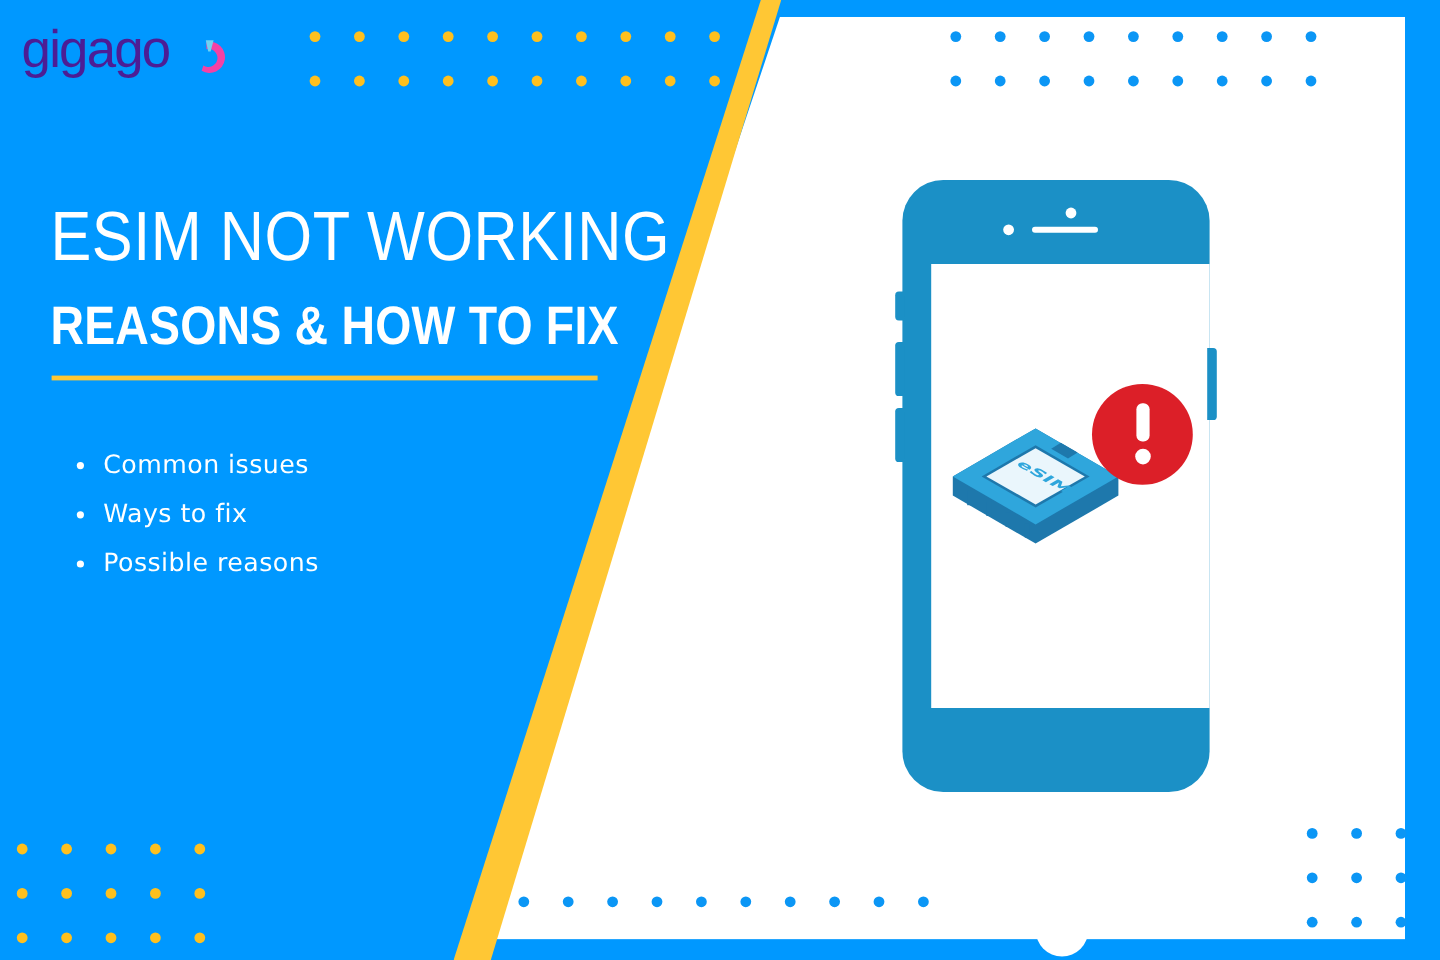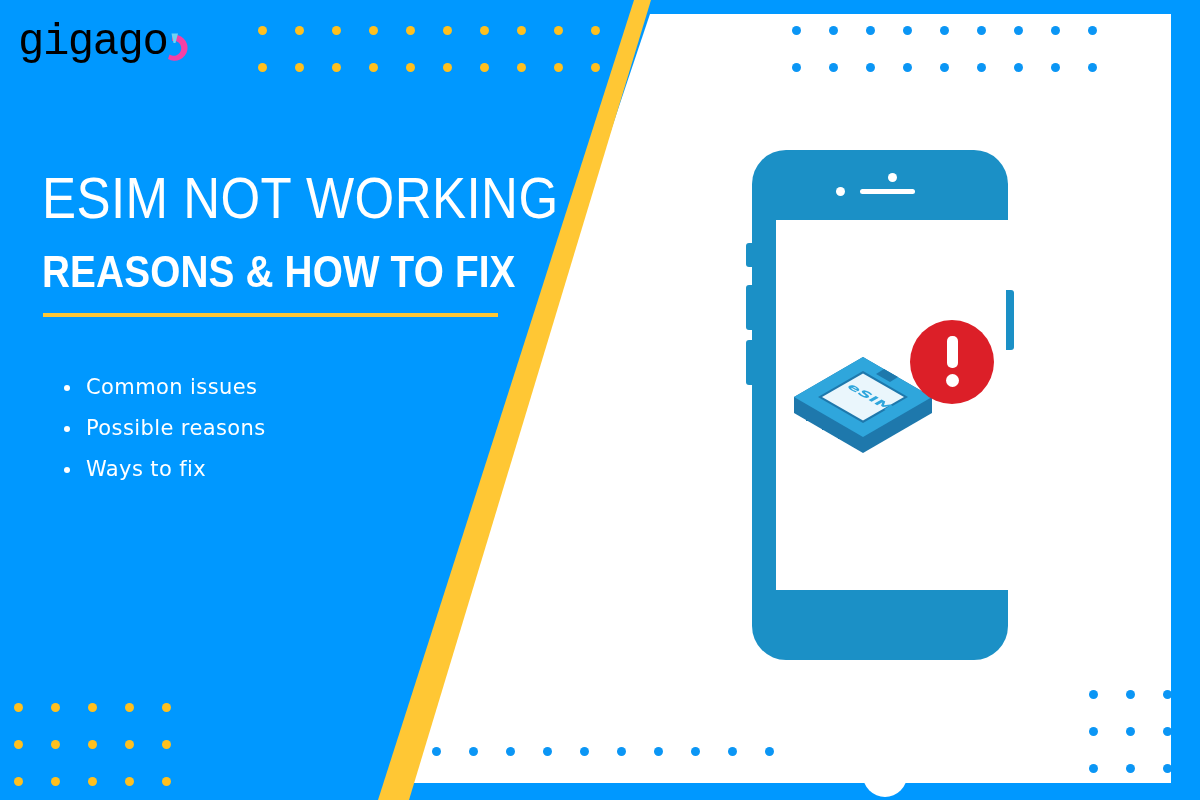--- a/index.html
+++ b/index.html
@@ -41,25 +41,25 @@
 
   
   .logo {
     position: absolute;
     left: 18px; top: 14px;
     width: 175px; height: 56px;
   }
   .logo-text {
     position: absolute;
     left: 0; top: 0;
-    font-family: Liberation Mono, monospace;
+    font-family: Liberation Sans, sans-serif;
     font-size: 44px;
     font-weight: 400;
     letter-spacing: -1.5px;
-    color: #000000;
+    color: #4c1d95;
     line-height: 56px;
   }
   .logo-arc {
     position: absolute;
     left: 139px; top: 16px;
     width: 34px; height: 34px;
   }
 
   
   .headline-1 {
@@ -242,22 +242,22 @@
       <path d="M14.5 3.5 L 21 3.5 L 18.5 13 L 16.5 13 Z" fill="#6FD3F2"></path>
     </svg>
   </div>
 
   <div class="headline-1">ESIM NOT WORKING</div>
   <div class="headline-2">REASONS &amp; HOW TO FIX</div>
   <div class="headline-rule"></div>
 
   <ul class="bullets">
     <li><span>Common issues</span></li>
+    <li><span>Ways to fix</span></li>
     <li><span>Possible reasons</span></li>
-    <li><span>Ways to fix</span></li>
   </ul>
 
   <div class="dotgrid" id="grid-tl" style="left:258px; top:26px;">
       <div class="dot yellow" style="left: 0px; top: 0px;"></div>
       <div class="dot yellow" style="left: 37px; top: 0px;"></div>
       <div class="dot yellow" style="left: 74px; top: 0px;"></div>
       <div class="dot yellow" style="left: 111px; top: 0px;"></div>
       <div class="dot yellow" style="left: 148px; top: 0px;"></div>
       <div class="dot yellow" style="left: 185px; top: 0px;"></div>
       <div class="dot yellow" style="left: 222px; top: 0px;"></div>

